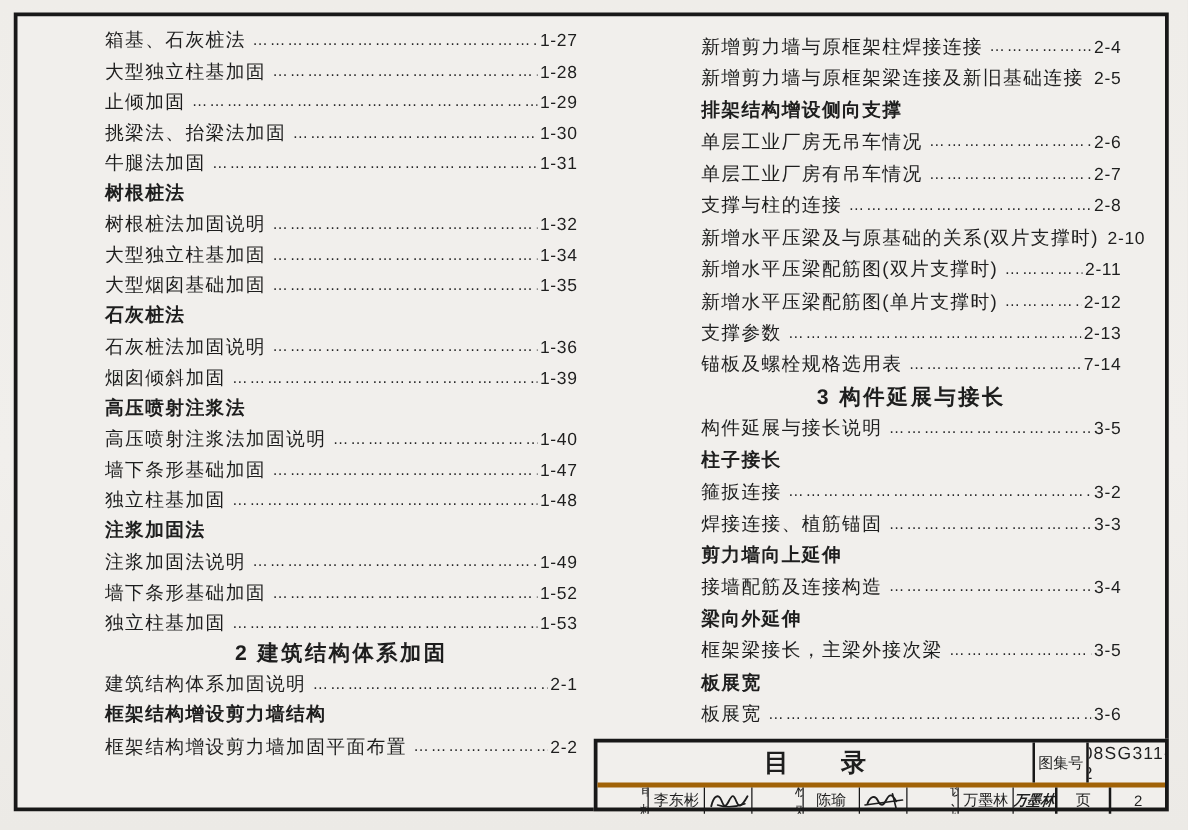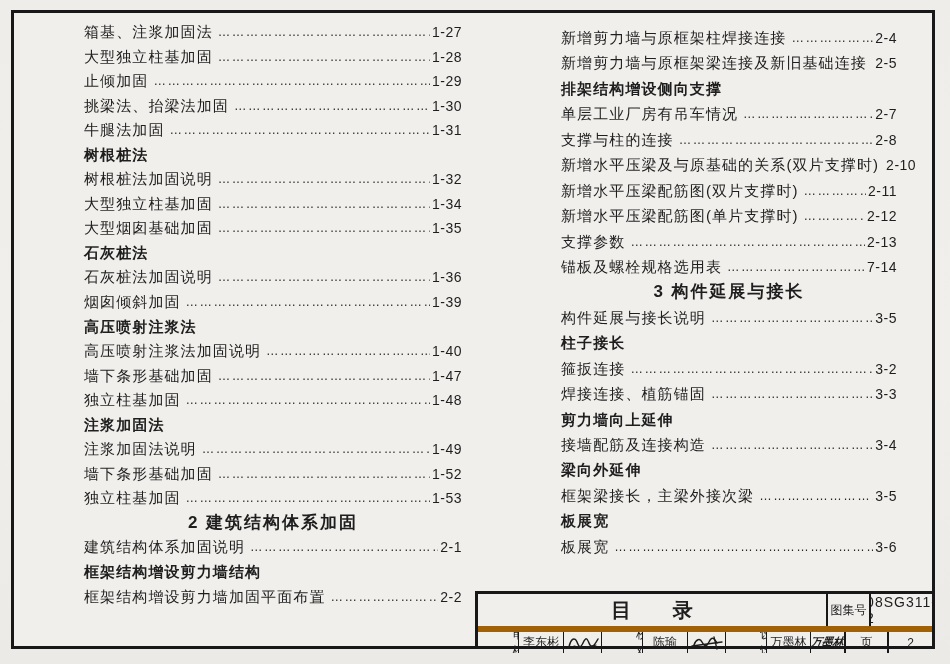--- a/index.html
+++ b/index.html
@@ -16,21 +16,21 @@
   .line.group .entry-title{font-weight:700;}
   .line.section{display:block;text-align:center;font-weight:700;font-size:17px;letter-spacing:2px;}
   .entry-title{flex:0 0 auto;}
   .leader{flex:1 1 auto;overflow:hidden;margin:0 2px 0 5px;font-size:12.5px;letter-spacing:1.5px;
     color:#262626;position:relative;top:-1px;}
   .leader::after{content:"…………………………………………………………………………………………………………";}
   .pageno{flex:0 0 auto;font-size:14px;letter-spacing:.5px;}
   
   .title-block{position:absolute;right:-3px;bottom:-3px;width:460px;height:58px;box-sizing:border-box;
     border:3px solid #181818;display:flex;flex-direction:column;background:#f1efec;}
-  .tb-row1{flex:1;display:flex;border-bottom:6px solid #a16207;}
+  .tb-row1{flex:1;display:flex;border-bottom:4px solid #a16207;}
   .tb-title{flex:1;display:flex;align-items:center;justify-content:center;
     font-size:20px;font-weight:700;letter-spacing:18px;text-indent:18px;}
   .tb-cell{display:flex;align-items:center;justify-content:center;box-sizing:border-box;
     border-left:1.5px solid #181818;overflow:hidden;}
   .tb-row1 .tb-cell{border-left-width:2px;}
   .tb-atlas-label{width:43px;font-size:12px;}
   .tb-atlas-value{width:63px;font-size:14px;letter-spacing:1px;}
   .tb-row2{height:21px;display:flex;}
   .tb-row2 .tb-cell{font-size:12px;}
   .tb-row2 .tb-cell:first-child{border-left:none;}
@@ -47,21 +47,21 @@
 </style>
 </head>
 <body>
 
 <div class="scan">
   <div class="frame">
 
     <div class="col col-left">
 
     <div class="line entry">
-          <span class="entry-title">箱基、注浆加固法</span>
+          <span class="entry-title">箱基、石灰桩法</span>
           <span class="leader"></span>
           <span class="pageno">1-27</span>
         </div>
         <div class="line entry">
           <span class="entry-title">大型独立柱基加固</span>
           <span class="leader"></span>
           <span class="pageno">1-28</span>
         </div>
         <div class="line entry">
           <span class="entry-title">止倾加固</span>
@@ -178,20 +178,25 @@
           <span class="pageno">2-4</span>
         </div>
         <div class="line entry">
           <span class="entry-title">新增剪力墙与原框架梁连接及新旧基础连接</span>
           <span class="leader"></span>
           <span class="pageno">2-5</span>
         </div>
         <div class="line group">
           <span class="entry-title">排架结构增设侧向支撑</span>
 
+        </div>
+        <div class="line entry">
+          <span class="entry-title">单层工业厂房无吊车情况</span>
+          <span class="leader"></span>
+          <span class="pageno">2-6</span>
         </div>
         <div class="line entry">
           <span class="entry-title">单层工业厂房有吊车情况</span>
           <span class="leader"></span>
           <span class="pageno">2-7</span>
         </div>
         <div class="line entry">
           <span class="entry-title">支撑与柱的连接</span>
           <span class="leader"></span>
           <span class="pageno">2-8</span>

